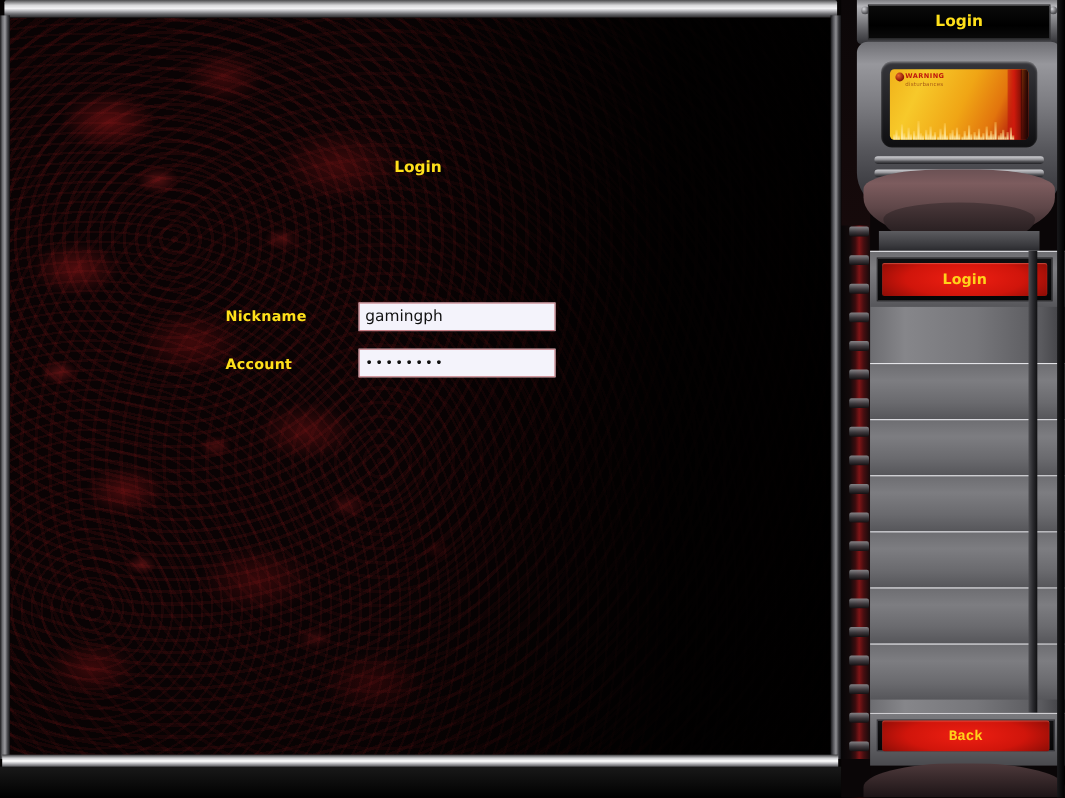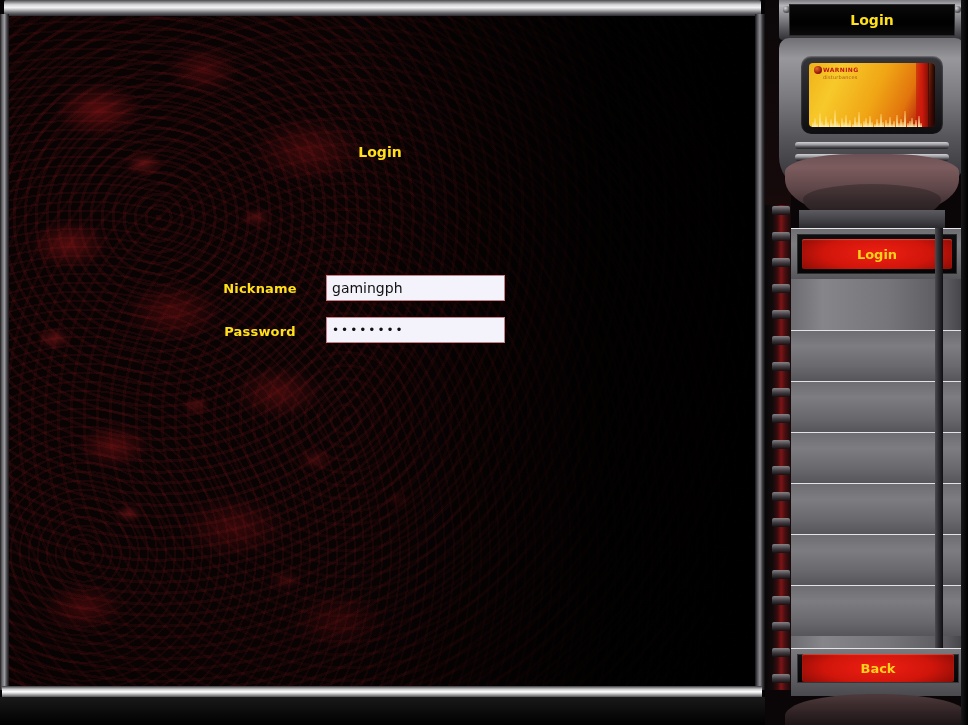--- a/index.html
+++ b/index.html
@@ -56,21 +56,21 @@
     repeating-radial-gradient(circle at 10% 80%, rgba(180,30,32,.10) 0 2px, transparent 2px 9px);}
   #tex-fade{background:linear-gradient(to right,
       rgba(0,0,0,0) 0%, rgba(0,0,0,.05) 46%, rgba(0,0,0,.55) 66%,
       rgba(0,0,0,.88) 80%, rgba(0,0,0,.97) 100%);}
   #tex-vig{background:radial-gradient(ellipse 120% 110% at 28% 45%,
       rgba(0,0,0,0) 30%, rgba(0,0,0,.35) 72%, rgba(0,0,0,.75) 100%);}
 
   
   #form-title{position:absolute;left:344px;top:144px;width:72px;text-align:center;
       color:#ffe01a;font-size:14px;font-weight:bold;}
-  .field-label{position:absolute;width:110px;text-align:center;
+  .field-label{position:absolute;width:110px;text-align:left;
       color:#ffe01a;font-size:13px;font-weight:bold;letter-spacing:.2px;}
   #label-nickname{left:205px;top:281px;}
   #label-password{left:205px;top:324px;}
   .field-input{position:absolute;left:326px;width:179px;height:26px;box-sizing:border-box;
       background:#f4f3fb;border:1px solid #c87f86;
       font-family:"DejaVu Sans","Liberation Sans",sans-serif;
       font-size:14px;color:#111;padding:0 5px;outline:none;}
   #input-nickname{top:275px;}
   #input-password{top:317px;letter-spacing:2px;font-size:12px;}
 
@@ -159,21 +159,21 @@
   #stack-edge{position:absolute;left:170px;top:228px;width:8px;height:420px;
       background:linear-gradient(to right,#4c4c50,#2a2a2e,#101012);}
 
   
   #back-block{position:absolute;left:26px;top:648px;width:177px;height:48px;
       background:linear-gradient(to bottom,#7a7a7e,#66666a 45%,#4a4a4e);
       border-top:1px solid #e4e4e8;box-sizing:border-box;}
   #back-frame{position:absolute;left:6px;top:5px;width:162px;height:29px;
       background:linear-gradient(to bottom,#101012,#050506);
       border:1px solid #35353a;box-sizing:border-box;
-      display:flex;align-items:flex-end;justify-content:center;}
+      display:flex;align-items:flex-start;justify-content:center;font-family:Liberation Mono, monospace;}
   #sb-bottom{position:absolute;left:20px;top:694px;width:183px;height:31px;
       background:linear-gradient(to bottom,#4e3a3c 0%,#3a2a2c 40%,#1c1416 100%);
       border-radius:46% 46% 0 0/70% 70% 0 0;}
   #sb-right-dark{position:absolute;left:196px;top:0;width:7px;height:725px;
       background:linear-gradient(to right,#18181a,#000);}
 </style>
 </head>
 <body>
 
 <div id="app">
@@ -192,21 +192,21 @@
     <div id="rail-left"></div>
     <div id="rail-right"></div>
     <div id="rail-bottom" class="frame-rail"></div>
     <div id="panel-below"></div>
 
     <div id="form-title">Login</div>
 
     <div class="field-label" id="label-nickname">Nickname</div>
     <input class="field-input" id="input-nickname" type="text" autocomplete="off" value="gamingph" style="">
 
-    <div class="field-label" id="label-password">Password</div>
+    <div class="field-label" id="label-password">Account</div>
     <input class="field-input" id="input-password" type="text" autocomplete="off" value="••••••••" style="">
   </div>
 
   <div id="sidebar">
 
     <div id="strip">
       <div id="strip-top-dark"></div>
       <div id="strip-bot-dark"></div>
     <div class="strip-seg" style="top: 206px;"></div>
         <div class="strip-seg" style="top: 232px;"></div>

